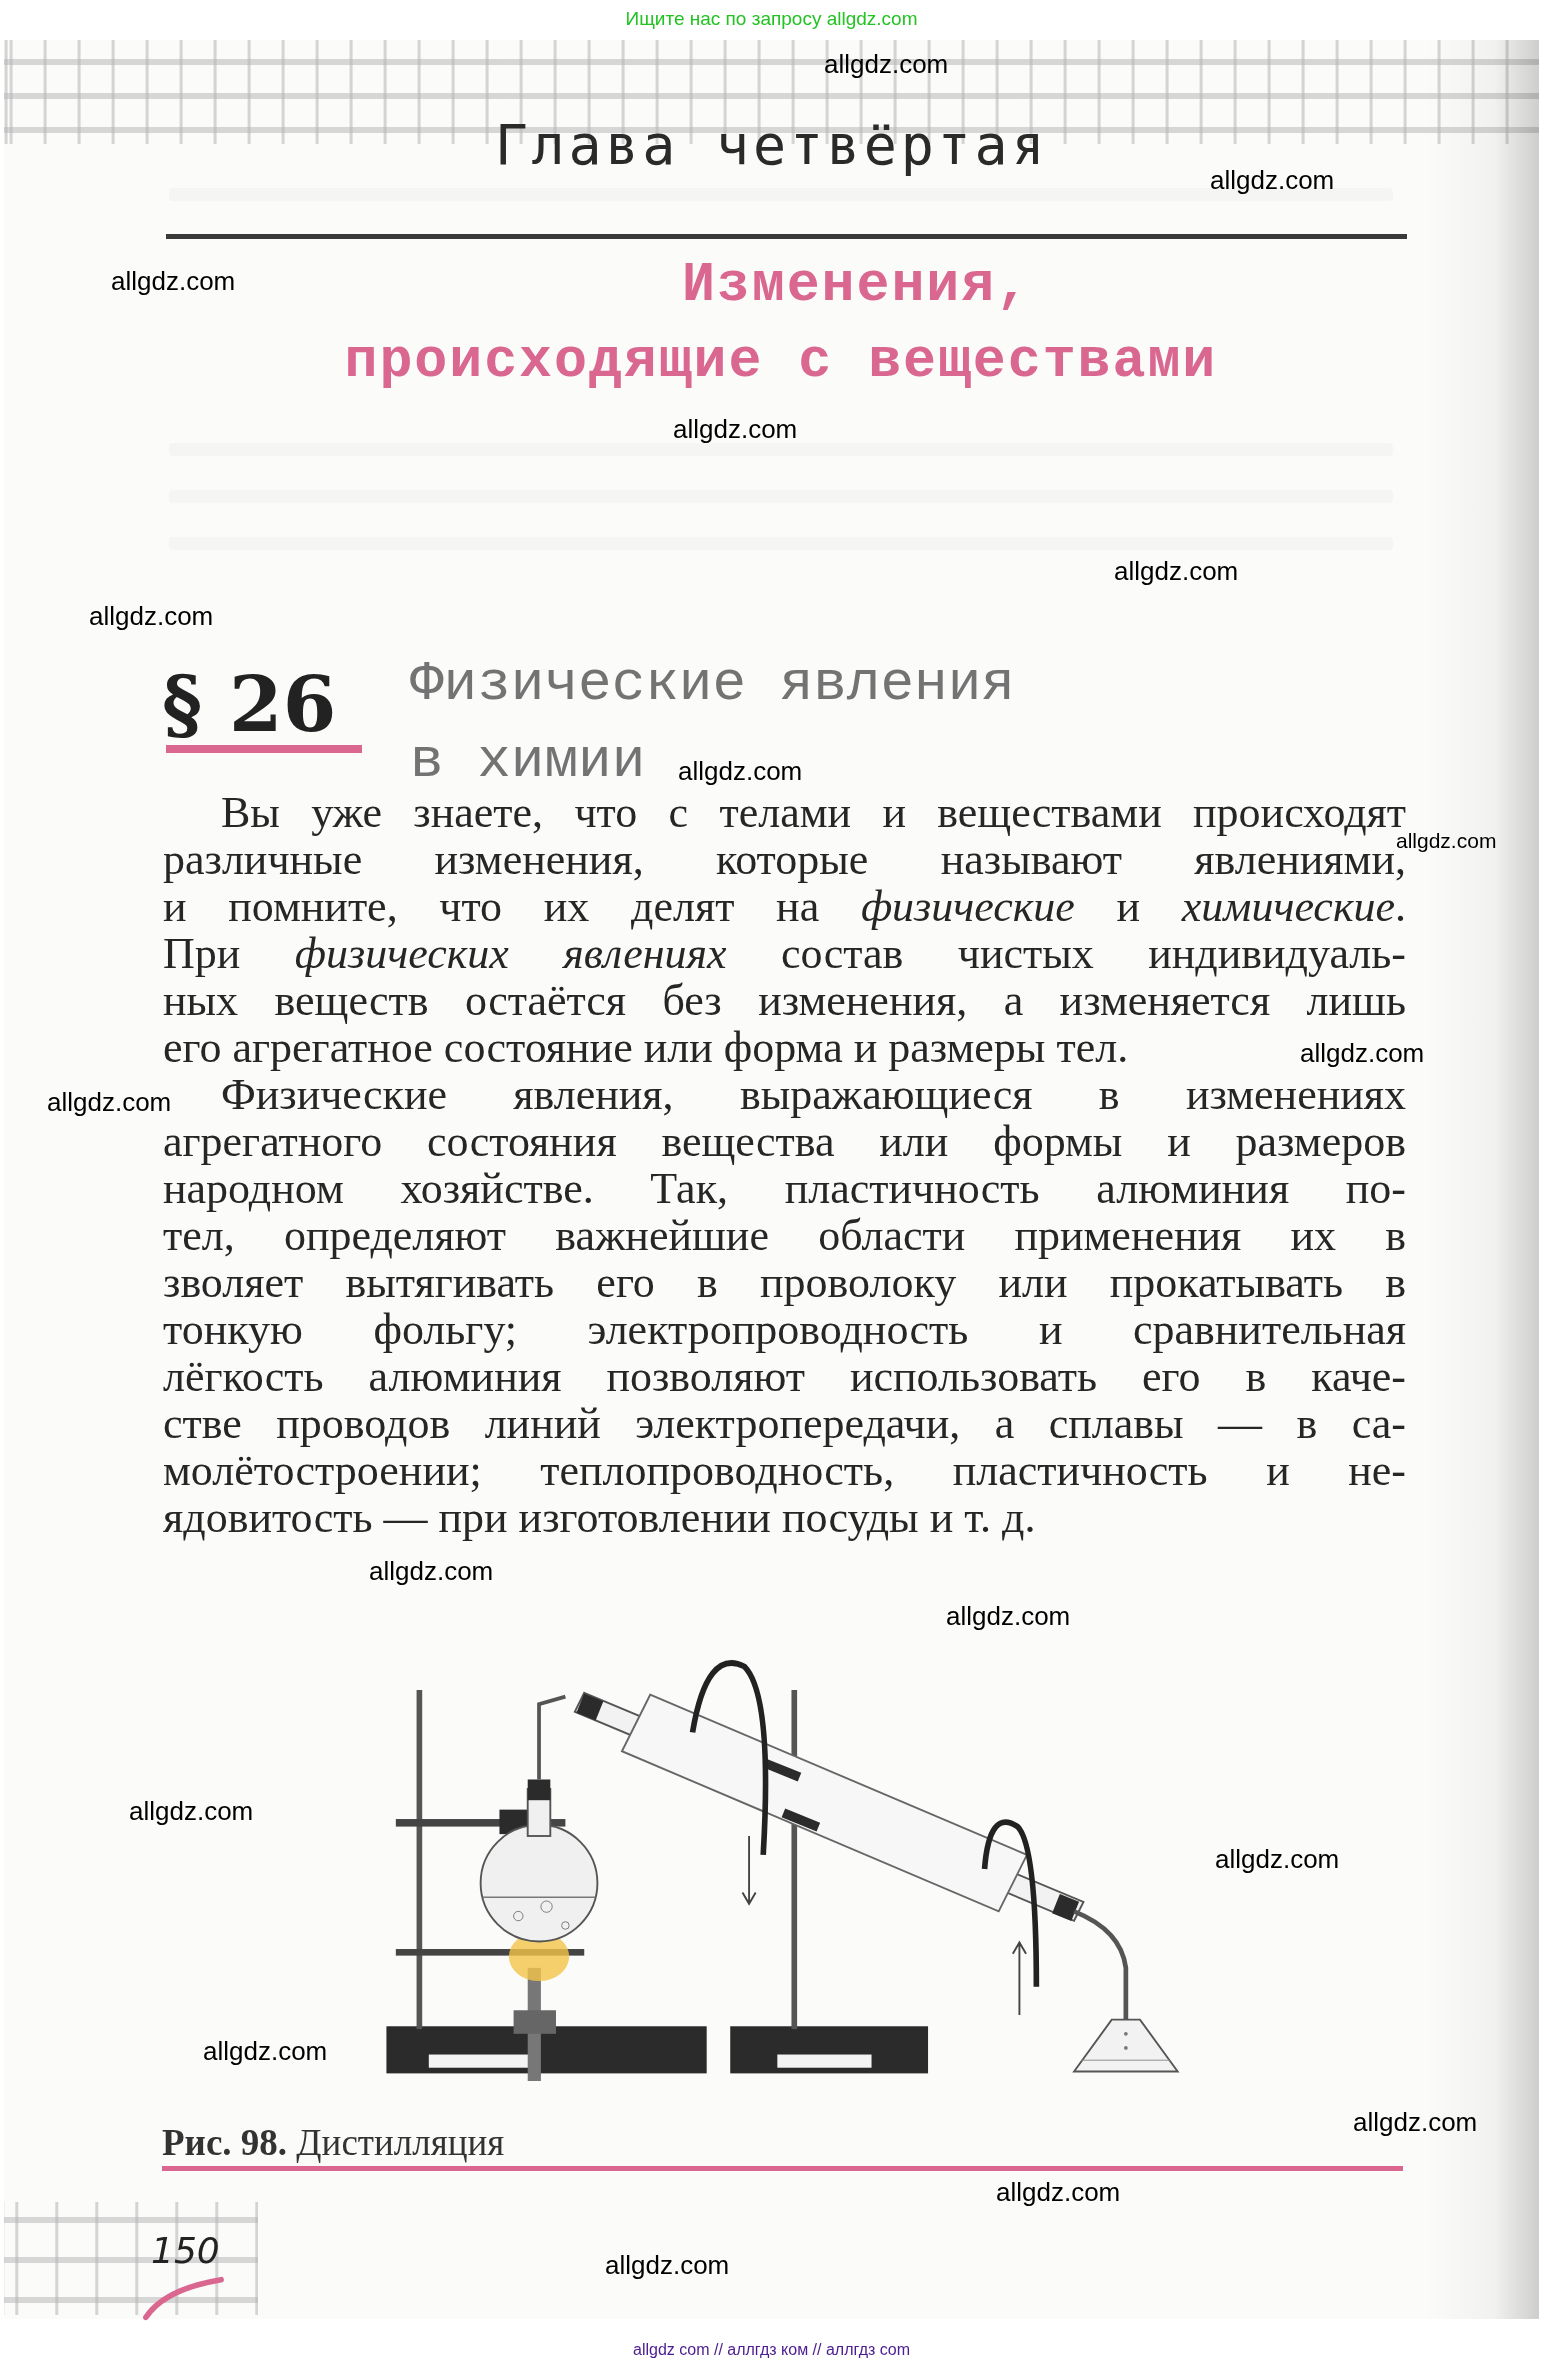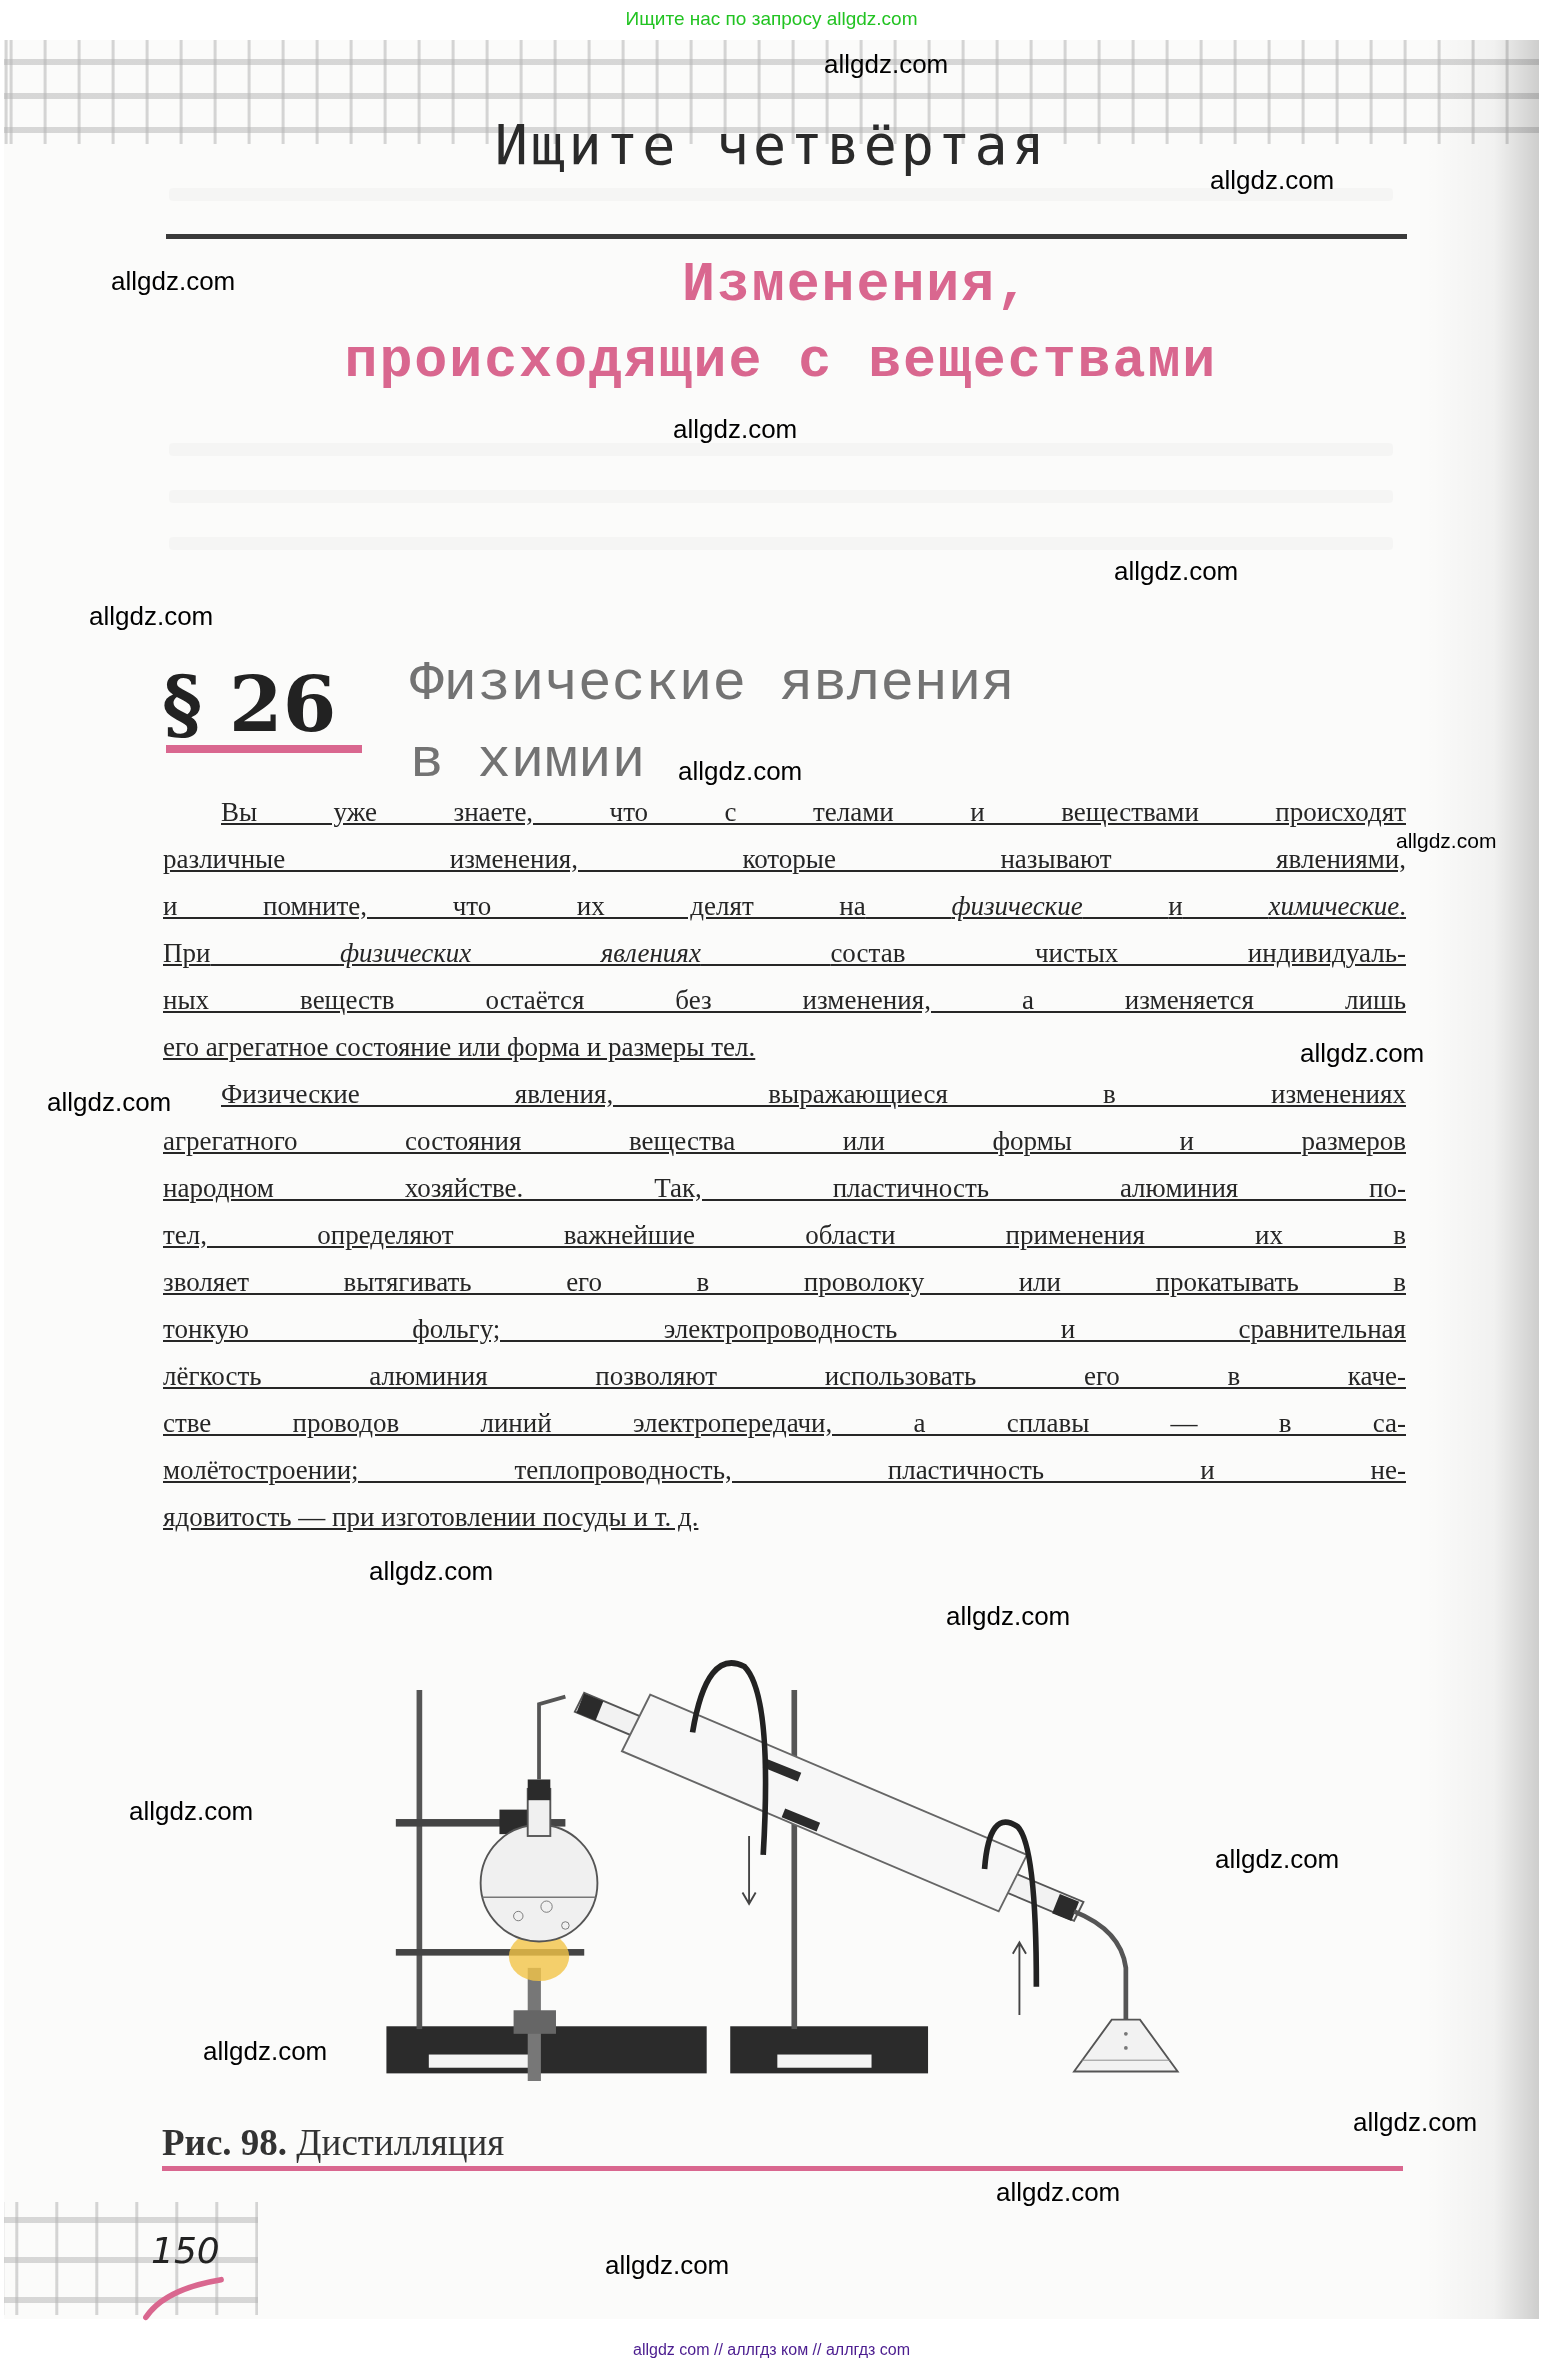--- a/index.html
+++ b/index.html
@@ -59,22 +59,22 @@
     position:absolute; left:166px; top:745px; width:196px; height:7.5px; background:#d9678f;
   }
   .para-title {
     position:absolute; left:410px; font-family:Liberation Mono, monospace;
     font-size:56px; color:#737373; font-weight:normal;margin-top:32px;
   }
   .pt1 { top:620px; }
   .pt2 { top:697px; }
   .body-text {
     position:absolute; left:163px; top:789px; width:1243px;
-    font-family:"Liberation Serif", serif; font-size:27px; line-height:47px;
-    color:#262626; text-align:justify;text-decoration:underline;
+    font-family:"Liberation Serif", serif; font-size:44px; line-height:47px;
+    color:#262626; text-align:justify;
   }
   .body-text .line { display:block; text-align:justify; text-align-last:justify; white-space:nowrap; }
   .body-text .indent { padding-left:58px; }
   .body-text .last { text-align-last:left; }
   .body-text em { font-style:italic; }
   .figure {
     position:absolute; left:377px; top:1591px; width:1055px; height:490px;
   }
   .caption {
     position:absolute; left:162px; top:2121px;
@@ -115,21 +115,21 @@
   <div class="grid-top"></div>
   <div class="grid-corner"></div>
   <div class="page-shade"></div>
 </div>
 
 <div class="ghost" style="top:188px"></div>
 <div class="ghost" style="top:443px"></div>
 <div class="ghost" style="top:490px"></div>
 <div class="ghost" style="top:537px"></div>
 
-<div class="chapter-label">Ищите четвёртая</div>
+<div class="chapter-label">Глава четвёртая</div>
 <div class="chapter-rule"></div>
 <div class="chapter-title ct1">Изменения,</div>
 <div class="chapter-title ct2">происходящие с веществами</div>
 
 <div class="para-num">§ 26</div>
 <div class="para-underline"></div>
 <div class="para-title pt1">Физические явления</div>
 <div class="para-title pt2">в химии</div>
 
 <div class="body-text">

